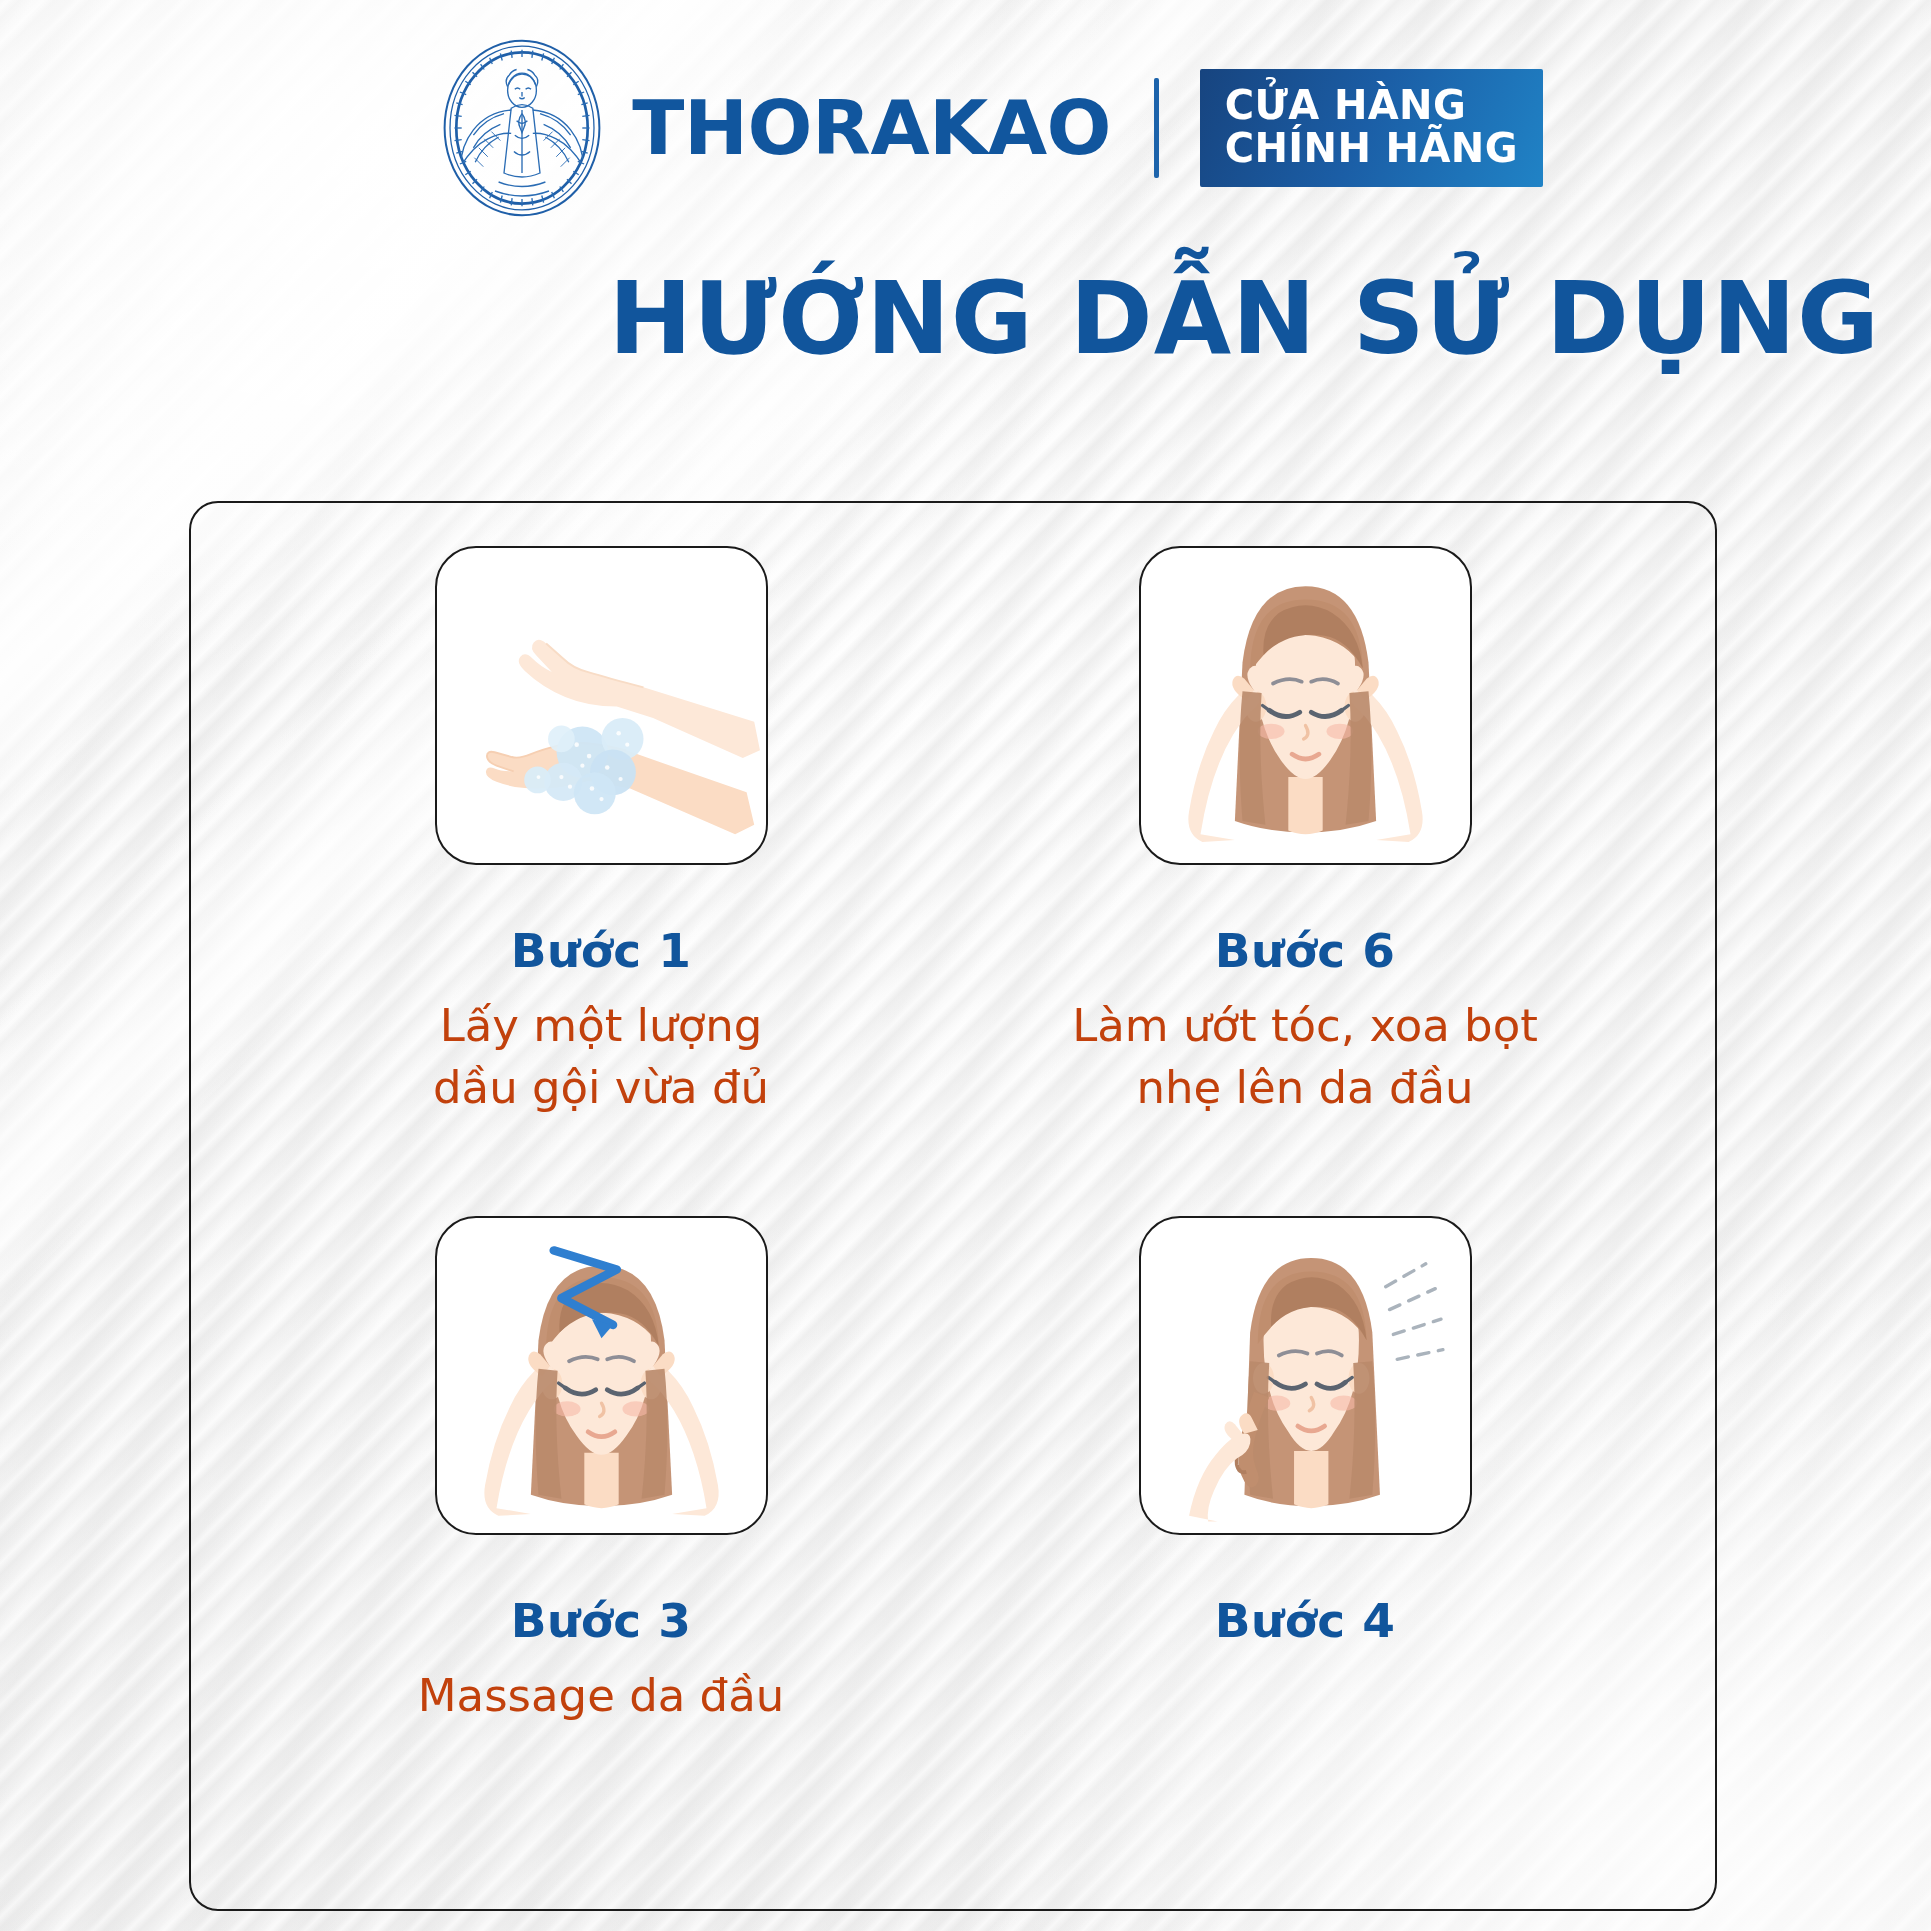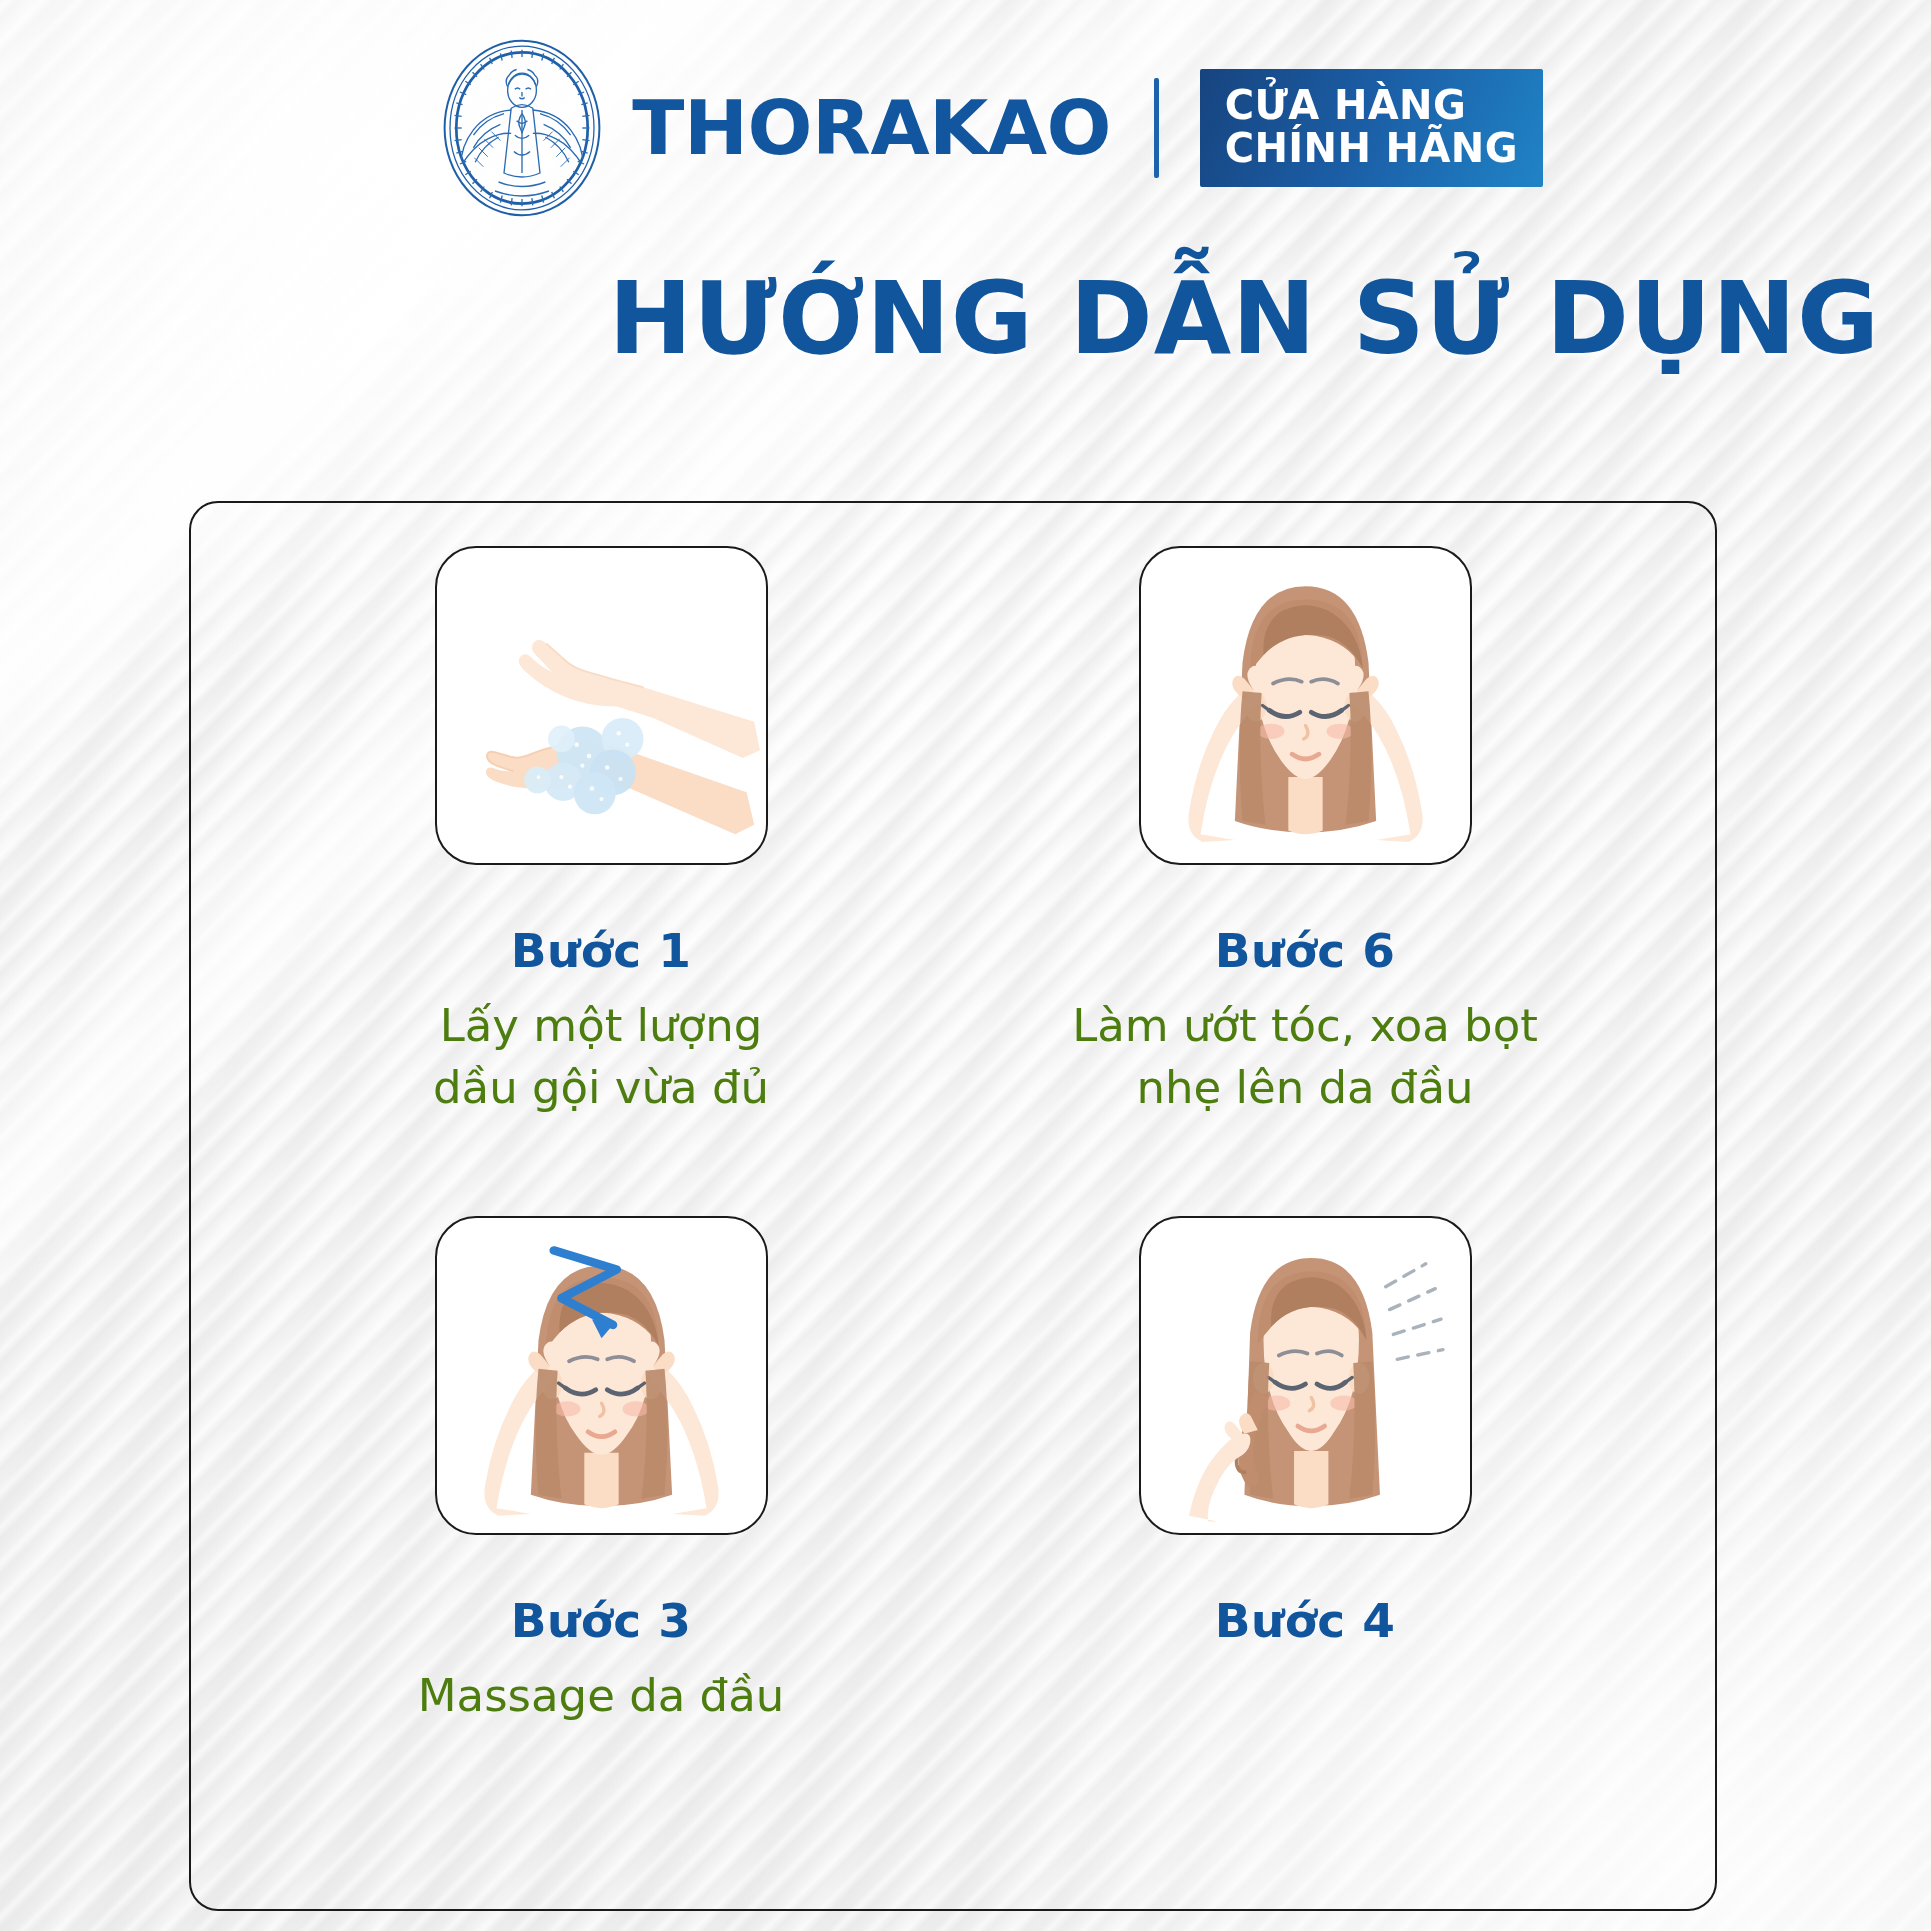--- a/index.html
+++ b/index.html
@@ -122,21 +122,21 @@
     font-size: 47px;
     color: #11559c;
     margin-top: 58px;
     letter-spacing: 0.3px;
     white-space: nowrap;
   }
   .step-desc {
     font-family: "DejaVu Sans", sans-serif;
     font-weight: 400;
     font-size: 45px;
-    color: #4d7c0f;
+    color: #c2410c;
     line-height: 1.38;
     margin-top: 17.4px;
     text-align: center;
     white-space: pre-line;
   }
   
   .row2 .step-figure { border-radius: 41px; }
 </style>
 </head>
 <body>

